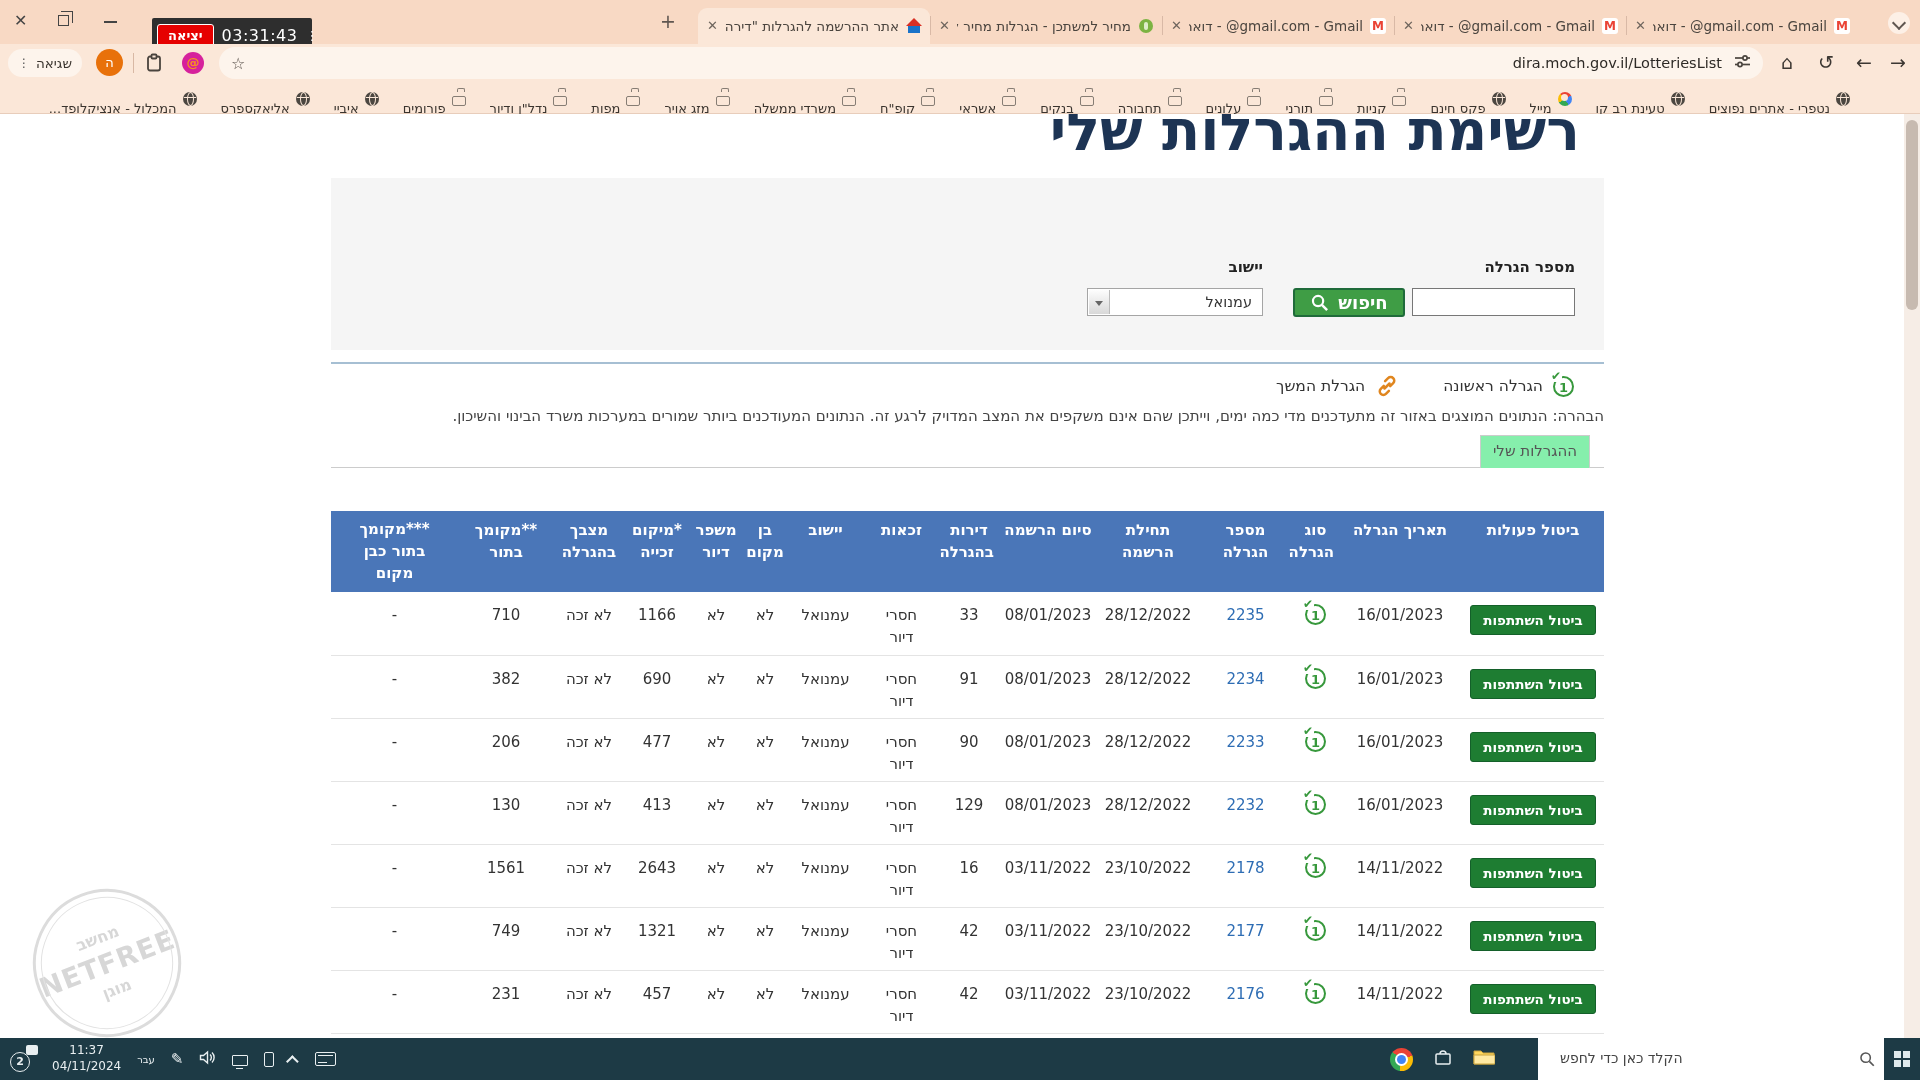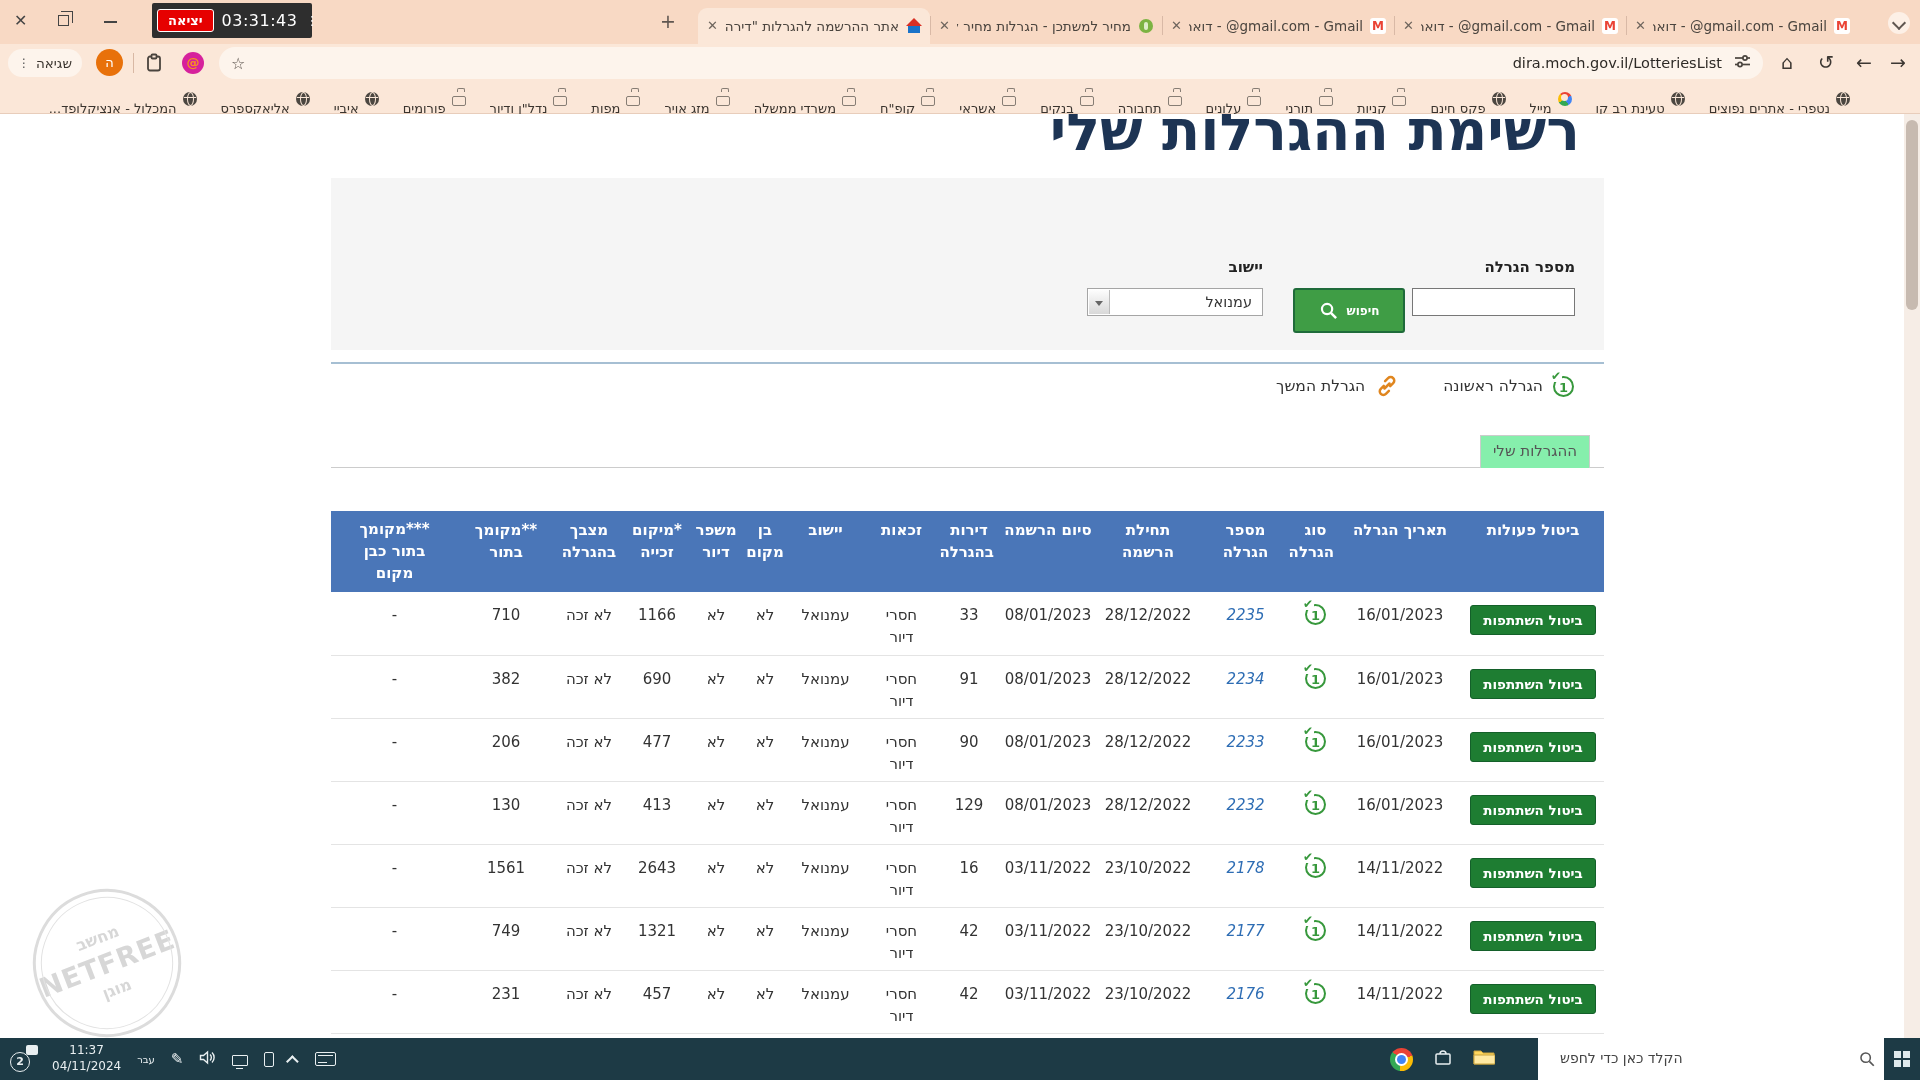--- a/index.html
+++ b/index.html
@@ -6,21 +6,21 @@
   *{box-sizing:border-box;font-family:"DejaVu Sans","Liberation Sans",sans-serif;}
   #screen{position:relative;width:1920px;height:1080px;background:#fff;overflow:hidden;direction:ltr;}
 
   
   .titlebar{position:absolute;left:0;top:0;width:1920px;height:44px;background:#f8d9c4;}
   .winctl{position:absolute;top:12px;color:#444;}
   .wc-close{left:14px;font-size:16px;line-height:18px;}
   .wc-restore{left:58px;top:15px;width:11px;height:11px;border:1.6px solid #444;}
   .wc-restore::before{content:"";position:absolute;left:2px;top:-5px;width:11px;height:11px;border:1.6px solid #444;border-left:none;border-bottom:none;}
   .wc-min{left:104px;top:21px;width:13px;border-top:2px solid #444;}
-  .overlay-box{position:absolute;left:152px;top:3px;width:160px;height:35px;background:#2e2e2e;border-radius:2px;display:flex;align-items:center;padding:5px 5px;gap:8px;}
+  .overlay-box{position:absolute;left:152px;top:18px;width:160px;height:35px;background:#2e2e2e;border-radius:2px;display:flex;align-items:center;padding:5px 5px;gap:8px;}
   .exit-btn{background:#e60000;border:1px solid #fff;border-radius:3px;color:#fff;font-size:13px;font-weight:bold;padding:4px 10px;line-height:1;}
   .overlay-timer{color:#fff;font-size:16px;letter-spacing:.5px;}
   .overlay-dots{color:#fff;font-size:13px;line-height:1;}
   .newtab-btn{position:absolute;left:660px;top:12px;color:#5f5650;font-size:19px;line-height:19px;}
   .tabstrip{position:absolute;left:698px;top:8px;display:flex;height:36px;}
   .tab{width:232px;height:36px;border-radius:9px 9px 0 0;display:flex;direction:rtl;align-items:center;padding:0 8px;gap:7px;color:#4a443e;position:relative;}
   .tab.active{background:#fbe7d8;}
   .tab:not(.active)::after{content:"";position:absolute;left:0;top:8px;height:19px;border-left:1px solid #d9b9a6;}
   .tab .fav{flex:0 0 16px;width:16px;height:16px;position:relative;}
   .fav.home::before{content:"";position:absolute;left:2px;top:7px;width:12px;height:8px;background:#1a73c9;}
@@ -76,37 +76,37 @@
   .page-title{position:absolute;top:-16px;right:324px;font-size:56px;font-weight:bold;color:#1d3454;white-space:nowrap;}
   .filter-box{position:absolute;right:300px;top:64px;width:1273px;height:172px;background:#f5f5f5;}
   .f-label{position:absolute;font-size:15px;font-weight:bold;color:#222;}
   .lbl-lottery{top:80px;right:29px;}
   .lbl-city{top:80px;right:341px;}
   .lottery-input{position:absolute;top:110px;right:29px;width:163px;height:28px;border:1px solid #777;background:#fff;}
   .city-select{position:absolute;top:110px;right:341px;width:176px;height:28px;border:1px solid #a5a5a5;background:#fff;font-size:14.5px;color:#333;}
   .city-select .val{position:absolute;right:10px;top:5px;}
   .city-select .arrow{position:absolute;left:1px;top:1px;bottom:1px;width:21px;background:linear-gradient(#fdfdfd,#d8d8d8);border-right:1px solid #bbb;}
   .city-select .arrow::before{content:"";position:absolute;left:6px;top:11px;border-left:4.5px solid transparent;border-right:4.5px solid transparent;border-top:5px solid #666;}
-  .search-btn{position:absolute;top:110px;left:962px;width:112px;height:45px;background:#3f9d45;border:2px solid #1f6b3a;border-radius:3px;color:#fff;font-size:12px;font-weight:bold;display:flex;align-items:center;justify-content:center;gap:9px;}
+  .search-btn{position:absolute;top:110px;left:962px;width:112px;height:29px;background:#3f9d45;border:2px solid #1f6b3a;border-radius:3px;color:#fff;font-size:18px;font-weight:bold;display:flex;align-items:center;justify-content:center;gap:9px;}
   .divider{position:absolute;right:300px;top:248px;width:1273px;border-top:2px solid #a6bfd3;}
   .legend{position:absolute;right:330px;top:260px;display:flex;direction:rtl;align-items:center;gap:44px;}
   .legend-item{display:flex;direction:rtl;align-items:center;gap:10px;font-size:15.5px;color:#333;}
   .lot1{display:inline-block;width:21px;height:21px;border:2px solid #37983c;border-radius:50%;color:#37983c;font-weight:bold;font-size:13px;line-height:20px;text-align:center;position:relative;background:#fff;}
   .lot1::after{content:"✔";position:absolute;top:-8px;left:-5px;font-size:12px;color:#37983c;background:#fff;line-height:1;padding:0 1px;}
   .note{position:absolute;right:300px;top:293px;font-size:15px;color:#444;}
   .tabline{position:absolute;right:300px;top:353px;width:1273px;border-top:1px solid #ccc;}
   .mytab{position:absolute;right:314px;top:321px;width:110px;height:33px;background:#86efac;border:1px solid #ccc;border-bottom:none;font-size:15px;color:#555;text-align:center;line-height:31px;z-index:2;}
   .lot-table{position:absolute;right:300px;top:397px;width:1273px;border-collapse:collapse;table-layout:fixed;}
   .lot-table thead tr{height:54px;background:#4a76b8;}
   .lot-table th{color:#fff;font-size:15px;font-weight:bold;vertical-align:top;padding:9px 4px;text-align:center;line-height:1.45;}
   .lot-table th:nth-child(15){padding:8px 28px;}
   .lot-table tbody tr{height:63px;}
   .lot-table td{vertical-align:top;padding:13px 3px 0 3px;text-align:center;font-size:15px;color:#333;border-bottom:1px solid #e4e4e4;line-height:1.45;}
   .cancel-btn{display:inline-block;min-width:126px;background:#1e7d32;border:1px solid #14602a;border-radius:3px;color:#fff;font-size:13.5px;font-weight:bold;padding:6px 8px;line-height:1.2;}
-  .num-link{color:#2e6db4;text-decoration:none;font-style:italic;}
+  .num-link{color:#2e6db4;text-decoration:none;}
   .elig{display:inline-block;max-width:44px;}
   .lot-table .lot1{margin-top:-2px;}
 
   
   .stamp{position:absolute;left:33px;top:775px;width:148px;height:148px;border:3.5px solid #dcdcdc;border-radius:50%;transform:rotate(-21deg);color:#d7d7d7;display:flex;flex-direction:column;align-items:center;justify-content:center;gap:2px;}
   .stamp::before{content:"";position:absolute;inset:5px;border:1.5px solid #e2e2e2;border-radius:50%;}
   .stamp .s1,.stamp .s3{font-size:16px;font-weight:bold;}
   .stamp .s2{font-size:27px;font-weight:bold;letter-spacing:1px;}
 
   
@@ -427,20 +427,21 @@
         <span>הגרלה ראשונה</span>
       </div>
       <div class="legend-item">
         <svg width="24" height="24" viewBox="0 0 24 24">
             <path fill="none" stroke="#e0861f" stroke-width="2.5" stroke-linecap="round" d="M9.5 14.5l5-5M8.8 11.8l-3 3a3.6 3.6 0 0 0 5.1 5.1l3-3M15.2 12.2l3-3a3.6 3.6 0 0 0-5.1-5.1l-3 3"></path>
           </svg>
         <span>הגרלת המשך</span>
       </div>
     </div>
 
+    <div class="note">הבהרה: הנתונים המוצגים באזור זה מתעדכנים מדי כמה ימים, וייתכן שהם אינם משקפים את המצב המדויק לרגע זה. הנתונים המעודכנים ביותר שמורים במערכות משרד הבינוי והשיכון.</div>
 
     <div class="tabline"></div>
     <div class="mytab">ההגרלות שלי</div>
 
     <table class="lot-table">
       <colgroup>
         <col style="width:142px">
           <col style="width:124px">
           <col style="width:45px">
           <col style="width:95px">

